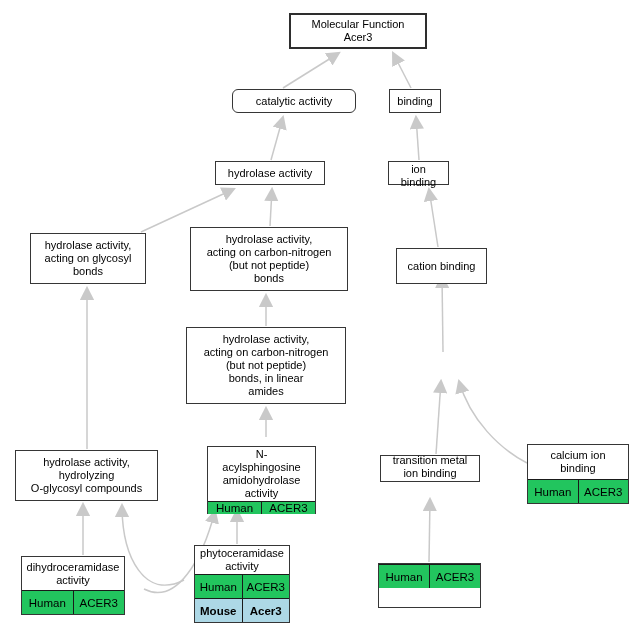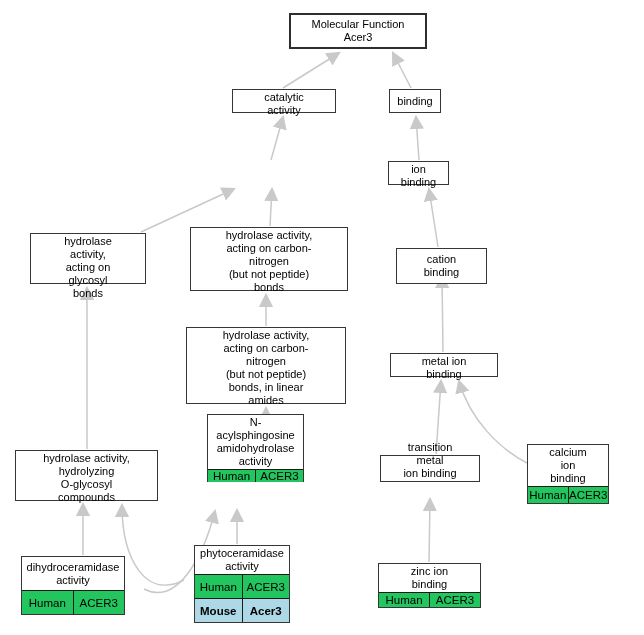--- a/index.html
+++ b/index.html
@@ -11,21 +11,21 @@
   .edge { fill:none; stroke:#c9c9c9; stroke-width:1.5px; }
   .node {
     position:absolute; box-sizing:border-box; background:#ffffff;
     border:1.5px solid #363636; display:flex; flex-direction:column;
     color:#000;
   }
   .node.root { border-width:2px; border-color:#2e2e2e; }
   .label {
     flex:1; display:flex; align-items:center; justify-content:center;
     text-align:center; white-space:pre-line; font-size:11px; line-height:13px;
-    padding:1px 17px;
+    padding:1px 10px;
   }
   .tag-row { display:flex; border-top:1.6px solid #1a1a1a; height:23px; }
   .tag-row .cell {
     flex:1; display:flex; align-items:center; justify-content:center;
     font-size:11.5px; overflow:hidden;
   }
   .tag-row .cell + .cell { border-left:1.6px solid #1a1a1a; }
   .tag-row.human .cell { background:#22c55e; }
   .tag-row.mouse .cell { background:#add8e6;font-weight:bold; }
 </style>
@@ -58,28 +58,31 @@
     <path class="edge" d="M144,589 C177,606 203,558 215,511" marker-end="url(#arrow)"></path>
     <path class="edge" d="M237,544 L237,510" marker-end="url(#arrow)"></path>
     <path class="edge" d="M429,562 L430,499" marker-end="url(#arrow)"></path>
   </svg>
 
   <div class="node root" style="left:289px;top:13px;width:138px;height:36px;">
     <div class="label">Molecular Function
 Acer3</div>
   </div>
 
-  <div class="node" style="left:232px;top:89px;width:104px;height:24px;">
+  <div class="node" style="left:232px;top:89px;width:124px;height:24px;border-radius:6px;">
     <div class="label">catalytic activity</div>
   </div>
 
   <div class="node" style="left:389px;top:89px;width:52px;height:24px;">
     <div class="label">binding</div>
   </div>
 
+  <div class="node" style="left:215px;top:161px;width:110px;height:24px;">
+    <div class="label">hydrolase activity</div>
+  </div>
 
   <div class="node" style="left:388px;top:161px;width:61px;height:24px;">
     <div class="label">ion binding</div>
   </div>
 
   <div class="node" style="left:30px;top:233px;width:116px;height:51px;">
     <div class="label">hydrolase activity,
 acting on glycosyl
 bonds</div>
   </div>
@@ -96,46 +99,43 @@
   </div>
 
   <div class="node" style="left:186px;top:327px;width:160px;height:77px;">
     <div class="label">hydrolase activity,
 acting on carbon-nitrogen
 (but not peptide)
 bonds, in linear
 amides</div>
   </div>
 
-  <div class="node" style="left:390px;top:353px;width:108px;height:24px;">
-    <div class="label">metal ion binding</div>
-  </div>
 
   <div class="node" style="left:15px;top:450px;width:143px;height:51px;">
     <div class="label">hydrolase activity,
 hydrolyzing
 O-glycosyl compounds</div>
   </div>
 
-  <div class="node" style="left:207px;top:414px;width:97px;height:68px;">
+  <div class="node" style="left:207px;top:446px;width:109px;height:68px;">
     <div class="label">N-acylsphingosine
 amidohydrolase
 activity</div>
     <div class="tag-row human">
       <div class="cell">Human</div>
       <div class="cell">ACER3</div>
     </div>
   </div>
 
   <div class="node" style="left:380px;top:455px;width:100px;height:27px;justify-content:flex-end;">
     <div class="label">transition metal
 ion binding</div>
   </div>
 
-  <div class="node" style="left:527px;top:444px;width:82px;height:60px;">
+  <div class="node" style="left:527px;top:444px;width:102px;height:60px;">
     <div class="label">calcium ion
 binding</div>
     <div class="tag-row human">
       <div class="cell">Human</div>
       <div class="cell">ACER3</div>
     </div>
   </div>
 
   <div class="node" style="left:21px;top:556px;width:104px;height:59px;">
     <div class="label">dihydroceramidase
@@ -153,20 +153,19 @@
       <div class="cell">Human</div>
       <div class="cell">ACER3</div>
     </div>
     <div class="tag-row mouse">
       <div class="cell">Mouse</div>
       <div class="cell">Acer3</div>
     </div>
   </div>
 
   <div class="node" style="left:378px;top:563px;width:103px;height:45px;">
-    <div class="label">zinc ion binding</div>
     <div class="tag-row human">
       <div class="cell">Human</div>
       <div class="cell">ACER3</div>
     </div>
   </div>
 
 </div>
 
 </body></html>

